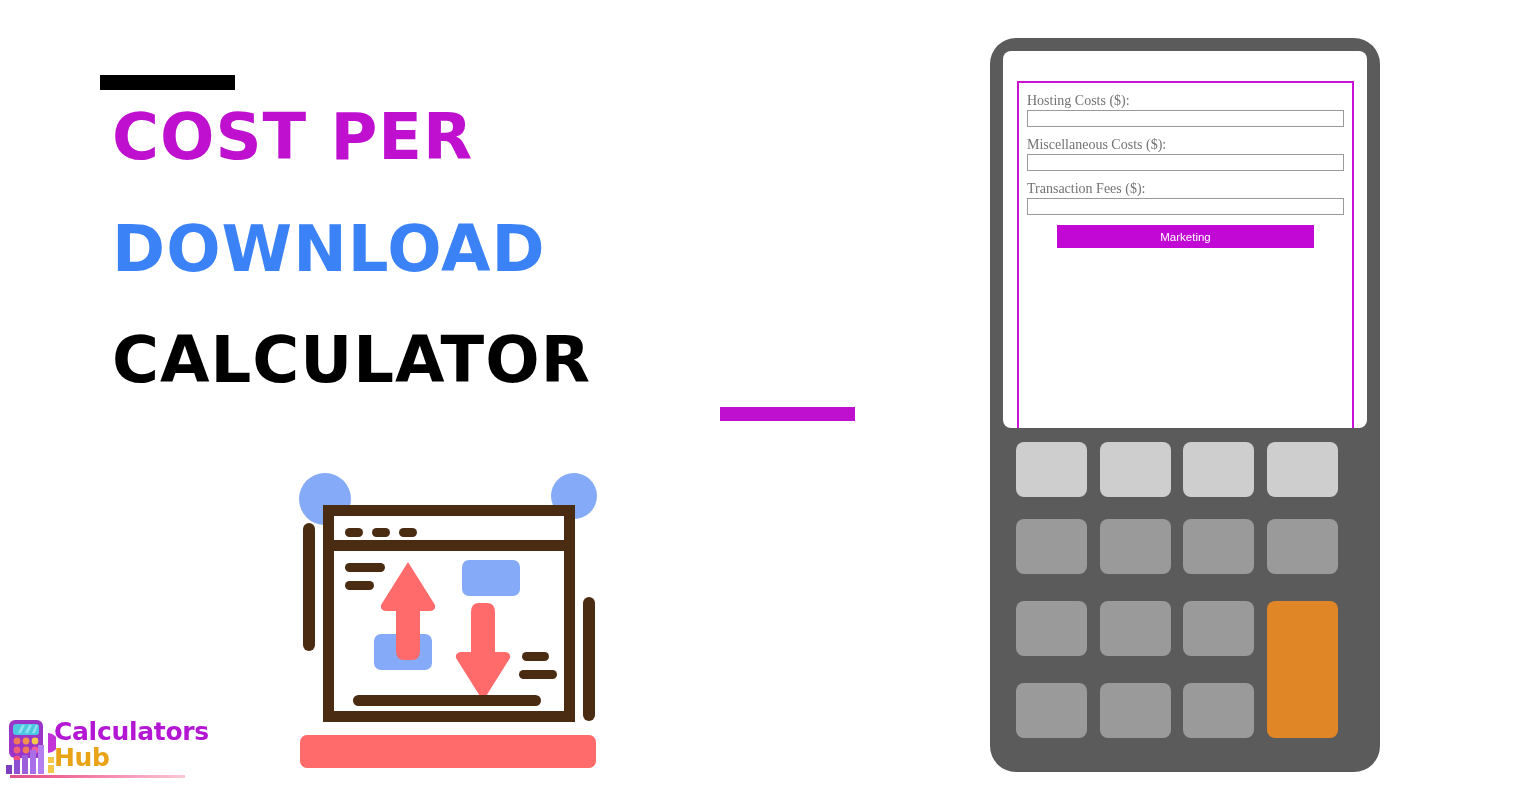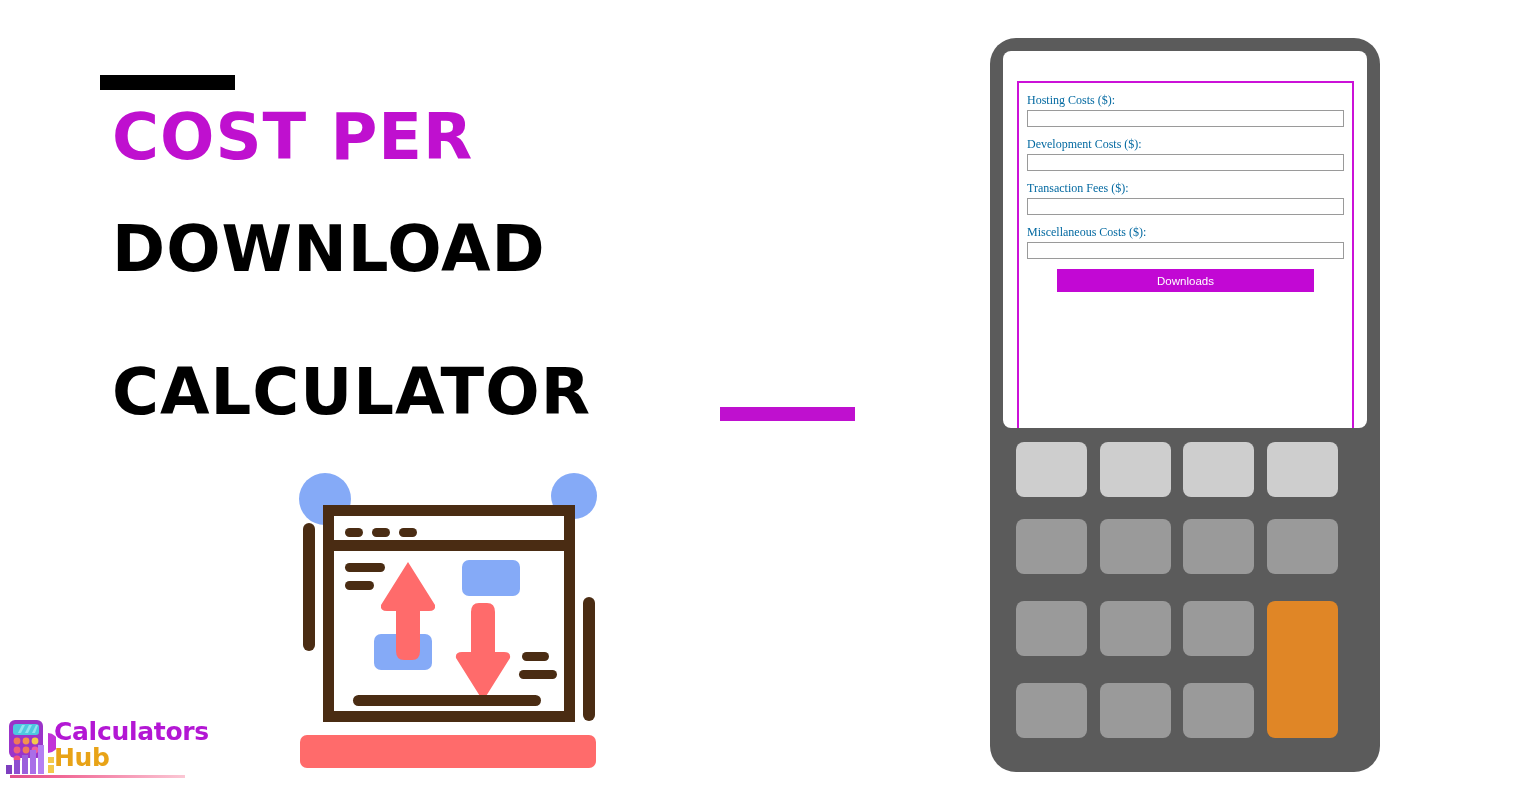--- a/index.html
+++ b/index.html
@@ -20,22 +20,22 @@
   .title-line {
     position:absolute; left:112px;
     font-family:"DejaVu Sans", sans-serif;
     font-weight:700;
     font-size:64px;
     line-height:84px;
     letter-spacing:1px;
     white-space:nowrap;
   }
   .tl1 { top:95px; color:#BF10CF; }
-  .tl2 { top:207px; color:#000000;text-align:center; }
-  .tl3 { top:318px; color:#000000;margin-top:32px; }
+  .tl2 { top:207px; color:#3b82f6;text-align:center; }
+  .tl3 { top:318px; color:#000000; }
   .accent-bar-bottom {
     position:absolute; left:720px; top:407px; width:135px; height:14px;
     background:#BF10CF;
   }
 
   
   .illo { position:absolute; left:295px; top:468px; width:310px; height:305px; }
   .circle-l {
     position:absolute; left:4px; top:5px; width:52px; height:52px;
     border-radius:50%; background:#85AAF7;
@@ -127,21 +127,21 @@
     background:#ffffff; border-radius:8px; overflow:hidden;
   }
   .form-panel {
     position:absolute; left:14px; top:30px; width:337px; height:370px;
     border:2px solid #CB11D8; background:#ffffff;
     padding:10px 8px 0 8px;
   }
   .field { margin-bottom:10px; }
   .field-label {
     font-family:"Liberation Serif", serif;
-    font-size:12px; color:#0369a1; line-height:15px;
+    font-size:14px; color:#737373; line-height:15px;
     margin-bottom:2px;
   }
   .field-input {
     display:block; width:100%; height:17px;
     border:1px solid #9a9a9a; background:#ffffff;
     font-family:"Liberation Sans", sans-serif; font-size:11px;
     padding:0 3px; outline:none; color:#222;
   }
   .calc-btn {
     display:block; margin:7px auto 0 auto;
@@ -242,37 +242,33 @@
 
     <div class="calc-screen">
       <div class="form-panel">
 
         <div class="field">
           <div class="field-label">Hosting Costs ($):</div>
           <input class="field-input" type="text" placeholder="" style="">
         </div>
 
 
+
         <div class="field">
-          <div class="field-label">Development Costs ($):</div>
+          <div class="field-label">Miscellaneous Costs ($):</div>
           <input class="field-input" type="text" placeholder="" style="">
         </div>
 
         <div class="field">
           <div class="field-label">Transaction Fees ($):</div>
           <input class="field-input" type="text" placeholder="" style="">
         </div>
 
-        <div class="field">
-          <div class="field-label">Miscellaneous Costs ($):</div>
-          <input class="field-input" type="text" placeholder="" style="">
-        </div>
-
-
-        <button class="calc-btn">Downloads</button>
+
+        <button class="calc-btn">Marketing</button>
       </div>
     </div>
 
     <div class="keypad">
       <div class="key light" style="left:0px;   top:0px;   width:71px; height:55px;"></div>
       <div class="key light" style="left:84px;  top:0px;   width:71px; height:55px;"></div>
       <div class="key light" style="left:167px; top:0px;   width:71px; height:55px;"></div>
       <div class="key light" style="left:251px; top:0px;   width:71px; height:55px;"></div>
 
       <div class="key mid" style="left:0px;   top:77px;  width:71px; height:55px;"></div>

